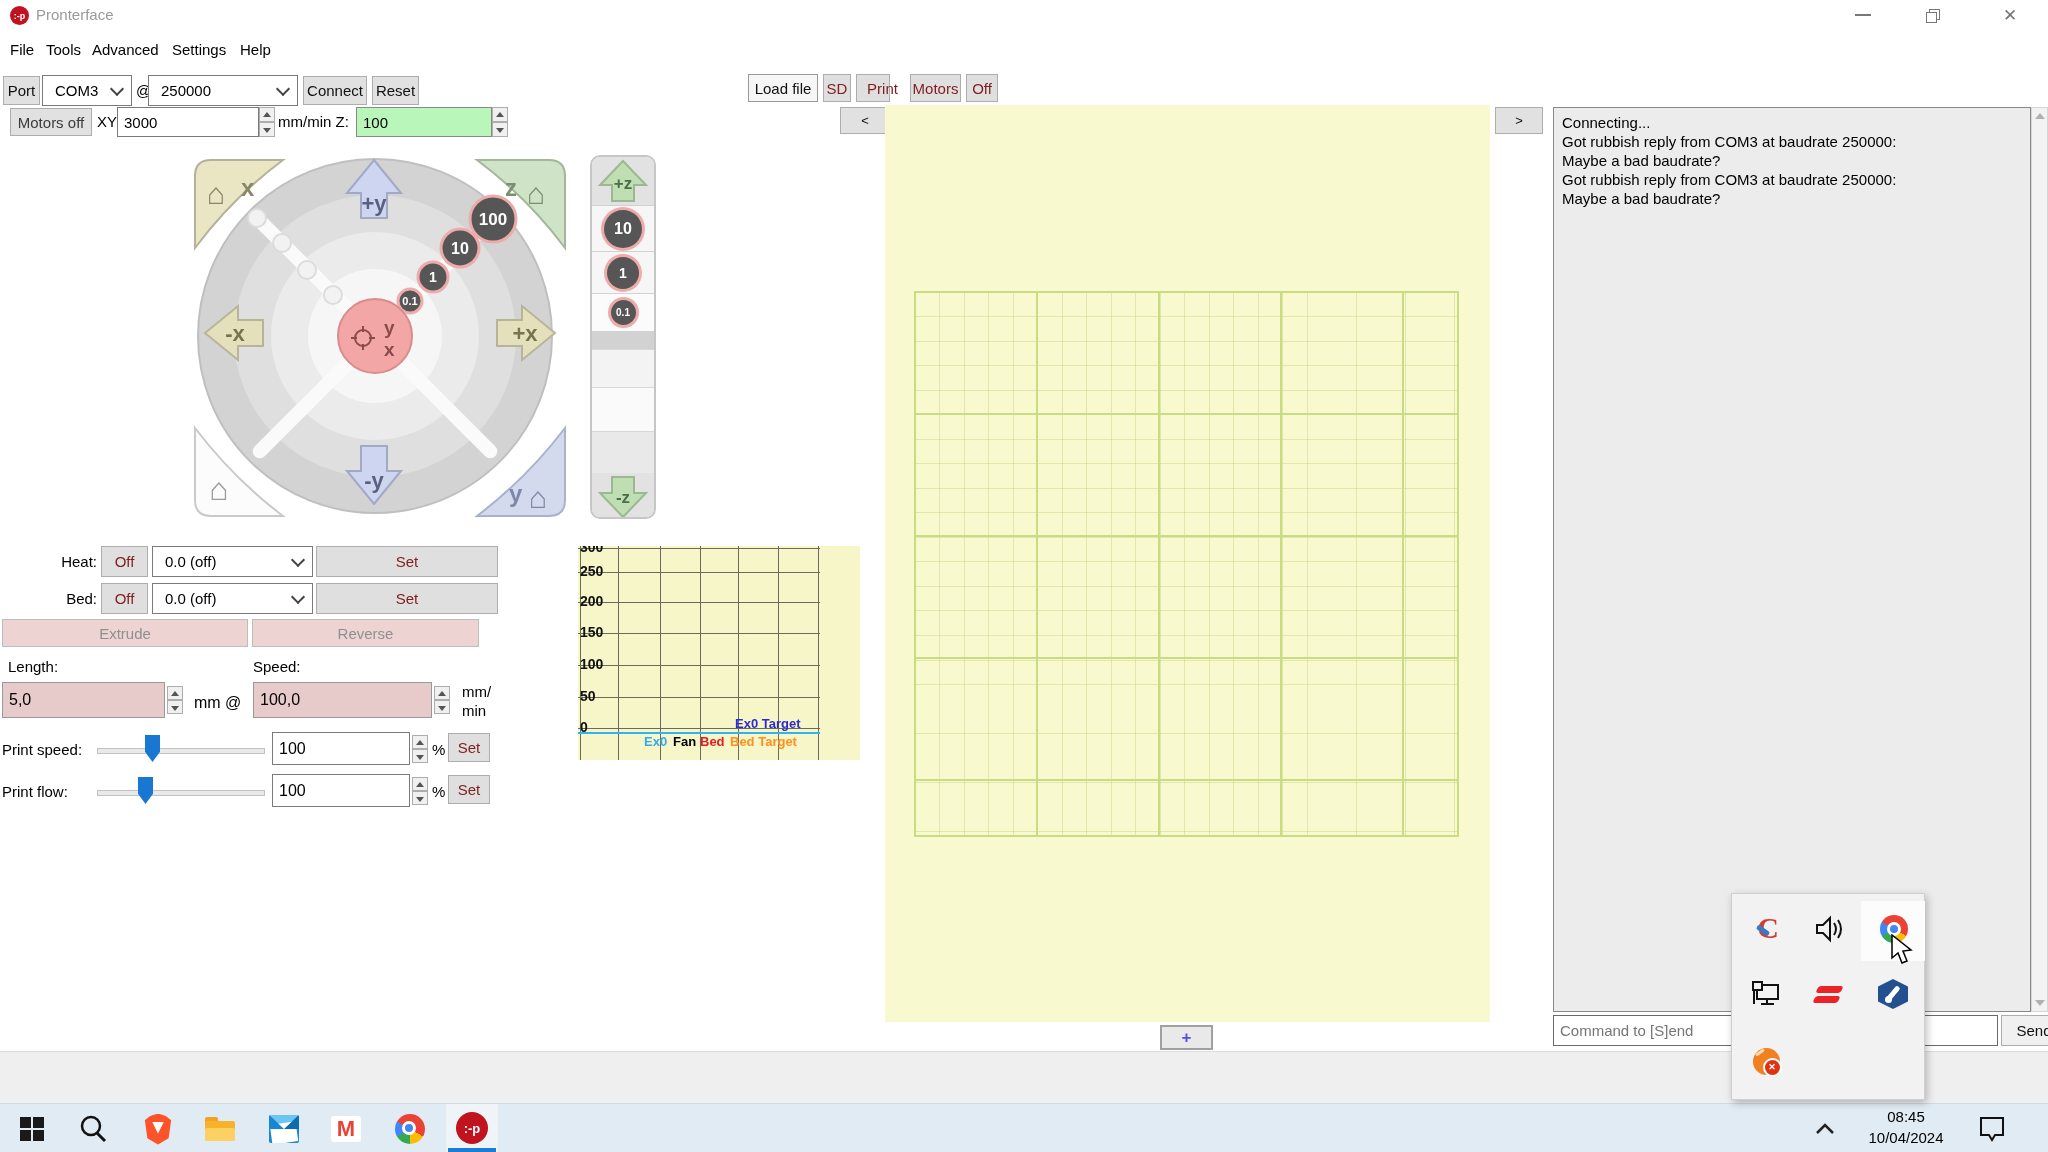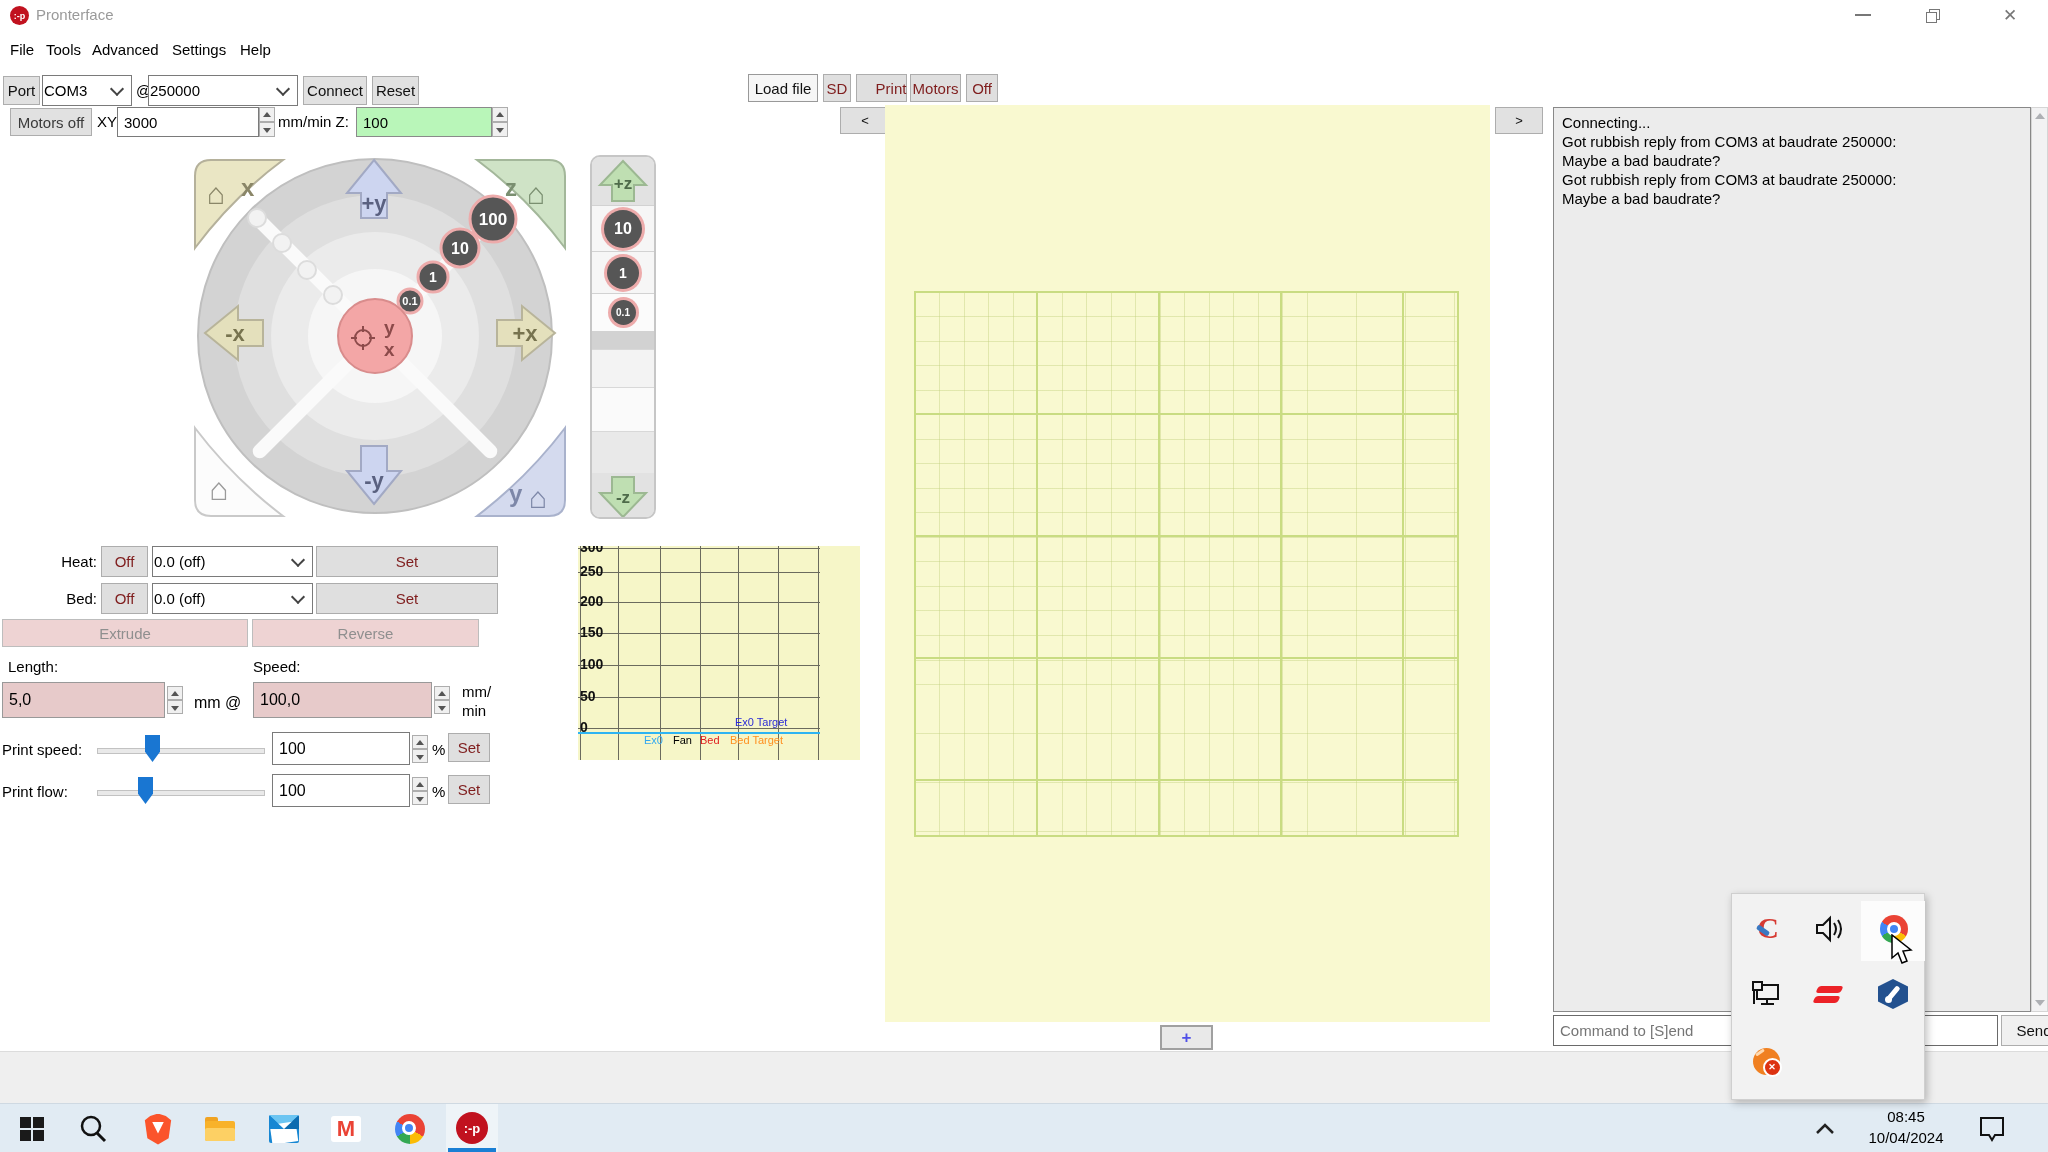--- a/index.html
+++ b/index.html
@@ -10,34 +10,34 @@
   .btn{position:absolute;display:flex;align-items:center;justify-content:center;
        background:#e1e1e1;border:1px solid #adadad;font-size:15px;color:#111;box-sizing:border-box;white-space:nowrap;}
   .btn.lite{background:#f6f6f6;border-color:#999;}
   .btn.dis{color:#7f1d1d;background:#dfdfdf;}
   .btn.pink{background:#eed3d3;border-color:#bdbdbd;color:#8f8f8f;}
   .inp{position:absolute;border:1px solid #7a7a7a;background:#fff;font-size:15px;
        padding:0 6px;box-sizing:border-box;font-family:"Liberation Sans",sans-serif;color:#000;outline:none;}
   .inp.green{background:#b9f6b9;border-color:#8a8a8a;}
   .inp.pinkbg{background:#e7caca;border-color:#999;}
   .combo{position:absolute;background:#fff;border:1px solid #7a7a7a;display:flex;align-items:center;
-         padding-left:1px;box-sizing:border-box;font-size:15px;}
+         padding-left:12px;box-sizing:border-box;font-size:15px;}
   .combo .cv{position:absolute;right:9px;top:50%;width:8px;height:8px;border-right:2px solid #444;
              border-bottom:2px solid #444;transform:translateY(-70%) rotate(45deg);}
   .spin{position:absolute;width:16px;display:flex;flex-direction:column;}
   .spin div{flex:1;border:1px solid #adadad;background:#f0f0f0;position:relative;}
   .spin .su::after{content:"";position:absolute;left:3px;top:4px;border:4px solid transparent;border-top:0;border-bottom:5px solid #555;}
   .spin .sd::after{content:"";position:absolute;left:3px;top:5px;border:4px solid transparent;border-bottom:0;border-top:5px solid #555;}
   .track{position:absolute;height:4px;background:#e9e9e9;border:1px solid #c2c2c2;}
   .thumb{position:absolute;width:15px;height:27px;background:#1976d2;
          clip-path:polygon(0 0,100% 0,100% 62%,50% 100%,0 62%);}
   .tg-h{position:absolute;left:0;width:242px;height:1px;background:#6b6b5e;}
   .tg-v{position:absolute;top:0;width:1px;height:214px;background:#6b6b5e;}
   .tg-lab{position:absolute;left:2px;font-weight:bold;font-size:14px;color:#111;}
-  .leg{position:absolute;font-weight:normal;font-size:11px;white-space:nowrap;}
+  .leg{position:absolute;font-weight:bold;font-size:13px;white-space:nowrap;}
   .zbadge{border-radius:50%;background:#565656;color:#fff;display:flex;align-items:center;justify-content:center;
           font-weight:bold;box-shadow:0 0 0 3px #edabab;margin:0 auto;}
   .logline{padding:0 8px;line-height:19px;font-size:15px;}
   .tray-ic{position:absolute;width:32px;height:32px;display:flex;align-items:center;justify-content:center;}
   .tb-ic{position:absolute;width:34px;height:34px;display:flex;align-items:center;justify-content:center;}
   .chrome-ball{width:28px;height:28px;border-radius:50%;
      background:conic-gradient(from 0deg,#ea4335 0 120deg,#fbbc05 0 180deg,#34a853 0 240deg,#4285f4 0 300deg,#ea4335 0 360deg);
      position:relative;}
   .chrome-ball::after{content:"";position:absolute;left:7px;top:7px;width:14px;height:14px;border-radius:50%;
      background:#4285f4;border:3px solid #fff;box-sizing:border-box;}
@@ -80,21 +80,21 @@
   <span class="lbl" style="left:136px;top:82px;">@</span>
   <div class="combo" style="left:148px;top:75px;width:150px;height:31px;">
     <span>250000</span>
     <span class="cv"></span>
   </div>
   <div class="btn" style="left:303px;top:76px;width:64px;height:29px;">Connect</div>
   <div class="btn" style="left:372px;top:76px;width:47px;height:29px;">Reset</div>
 
   <div class="btn lite" style="left:748px;top:74px;width:70px;height:28px;">Load file</div>
   <div class="btn dis" style="left:823px;top:74px;width:28px;height:28px;">SD</div>
-  <div class="btn dis" style="left:856px;top:74px;width:51px;height:28px;padding-left:19px;">Print</div>
+  <div class="btn dis" style="left:856px;top:74px;width:34px;height:28px;padding-left:19px;">Print</div>
   <div class="btn dis" style="left:910px;top:74px;width:51px;height:28px;">Motors</div>
   <div class="btn dis" style="left:966px;top:74px;width:32px;height:28px;">Off</div>
 
   <div class="btn" style="left:10px;top:108px;width:82px;height:28px;color:#3a3a3a;">Motors off</div>
   <span class="lbl" style="left:97px;top:113px;">XY:</span>
   <input class="inp" style="left: 117px; top: 107px; width: 142px; height: 30px;" value="3000">
   <div class="spin" style="left:259px;top:107px;height:30px;">
       <div class="su"></div>
       <div class="sd"></div>
     </div>

